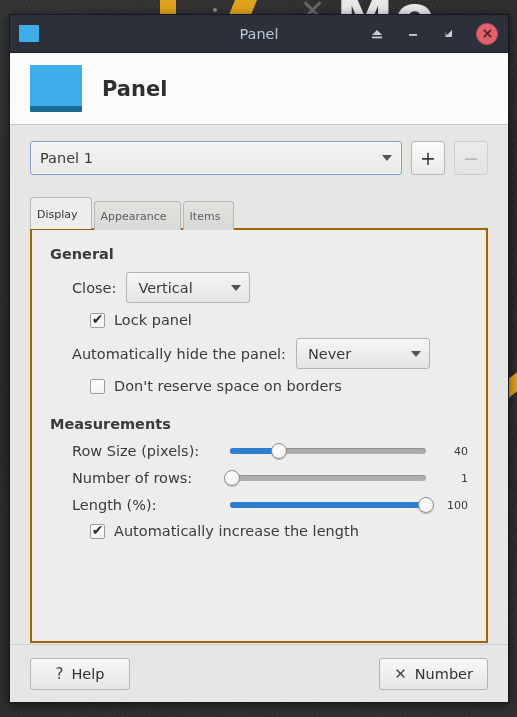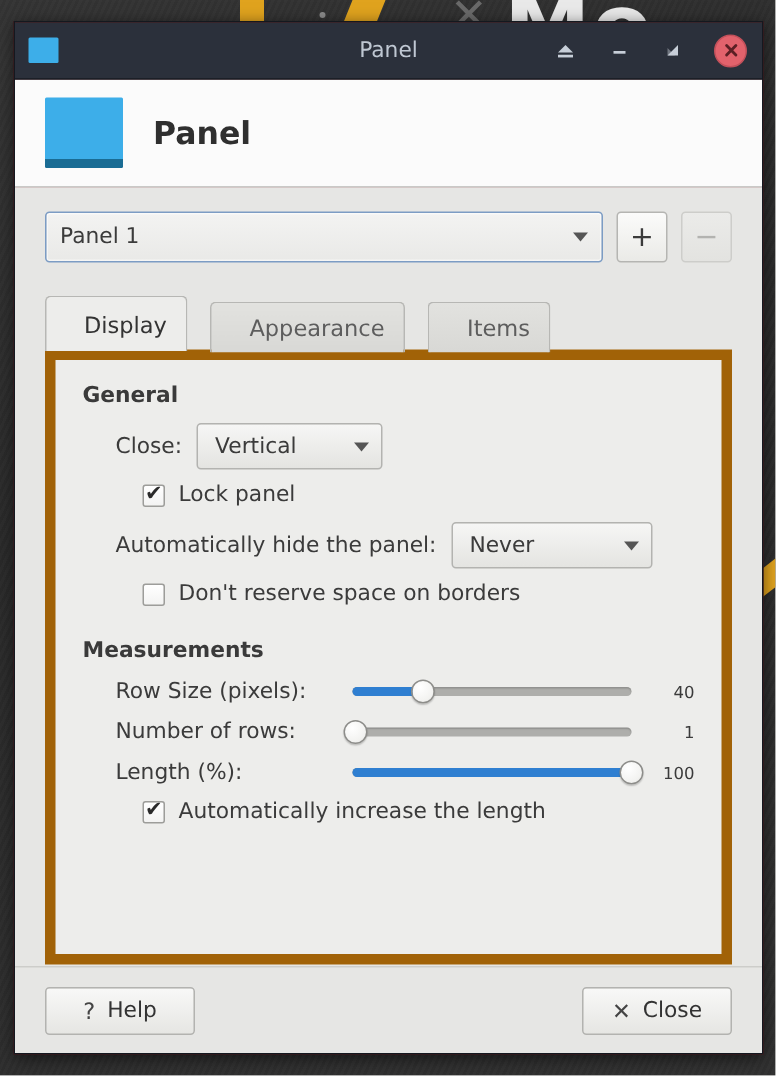--- a/index.html
+++ b/index.html
@@ -204,47 +204,47 @@
 
   
   #tabs {
     display: flex;
     align-items: flex-end;
     flex: 0 0 auto;
     position: relative;
     z-index: 2;
   }
   .tab {
-    padding: 8px 13px 7px 25px;
-    font-size: 15px;
+    padding: 8px 13px 7px 6px;
+    font-size: 11px;
     color: #5d5d5d;
     background: linear-gradient(180deg,#e2e2df 0%, #d8d8d5 100%);
     border: 1px solid #b7b7b4;
     border-bottom: none;
     border-radius: 4px 4px 0 0;
-    margin-right: 15px;
+    margin-right: 2px;
     cursor: pointer;
     position: relative;
     top: 1px;
   }
   .tab.active {
     background: #ededeb;
     color: #333;
     border-color: #b7b7b4;
     padding-top: 10px;
     padding-bottom: 8px;
     top: 0;
     z-index: 3;
   }
 
   
   #tabpage {
     flex: 1 1 auto;
     background: #ededeb;
-    border: 7px solid #a16207;
+    border: 2px solid #a16207;
     box-sizing: border-box;
     padding: 14px 18px 10px 18px;
     overflow: hidden;
     position: relative;
     top: -1px;
   }
 
   .group-title {
     font-size: 14.5px;
     font-weight: bold;
@@ -537,18 +537,18 @@
       </div>
     </div>
 
     <div id="footer">
       <div class="footer-btn">
         <span class="gl">?</span>
         <span>Help</span>
       </div>
       <div class="footer-btn">
         <span class="gl">✕</span>
-        <span>Close</span>
+        <span>Number</span>
       </div>
     </div>
 
   </div>
 </div>
 
 </body></html>

